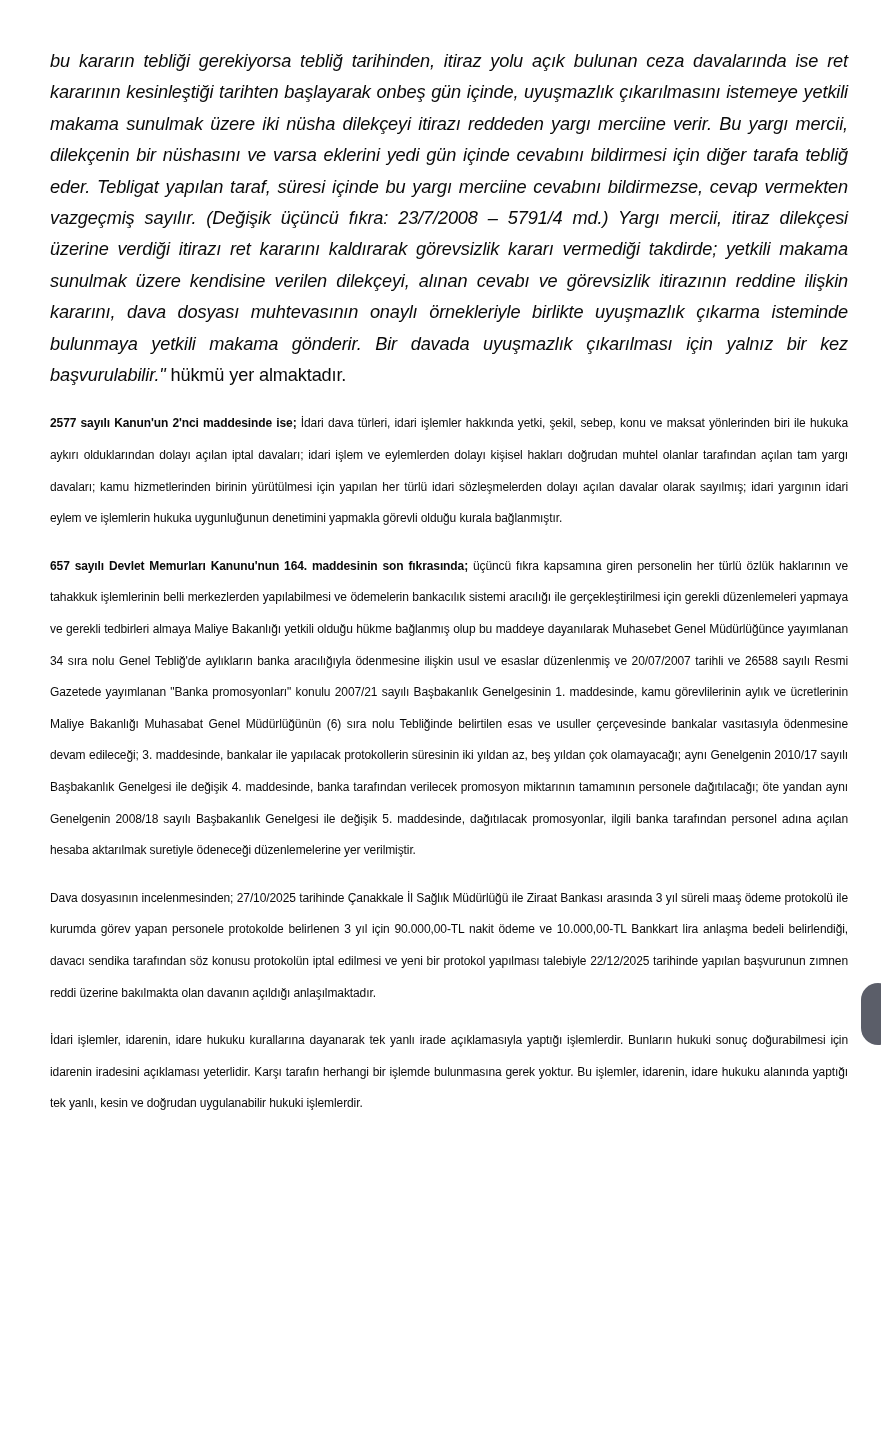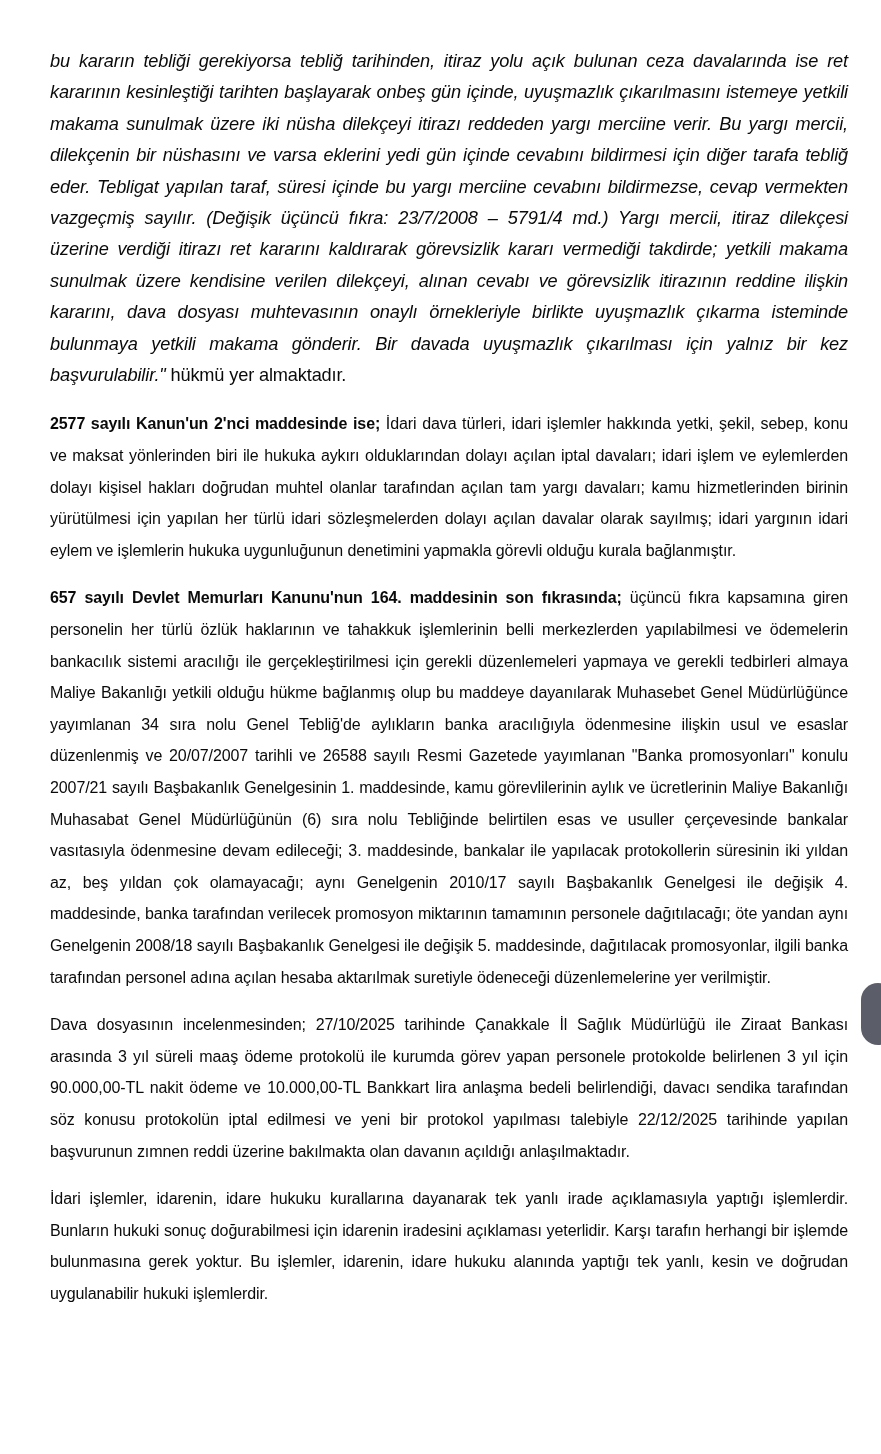--- a/index.html
+++ b/index.html
@@ -44,21 +44,21 @@
     margin-bottom: 17px;
     letter-spacing: -0.15px;
   }
   .para-quote .upright {
     font-style: normal;
   }
   .lead {
     font-weight: bold;
   }
   .para-body {
-    font-size: 16px;
+    font-size: 12px;
   }
   .para:last-child {
     margin-bottom: 0;
   }
   
   #scroll-thumb {
     position: absolute;
     right: -14px;
     top: 983px;
     width: 34px;

